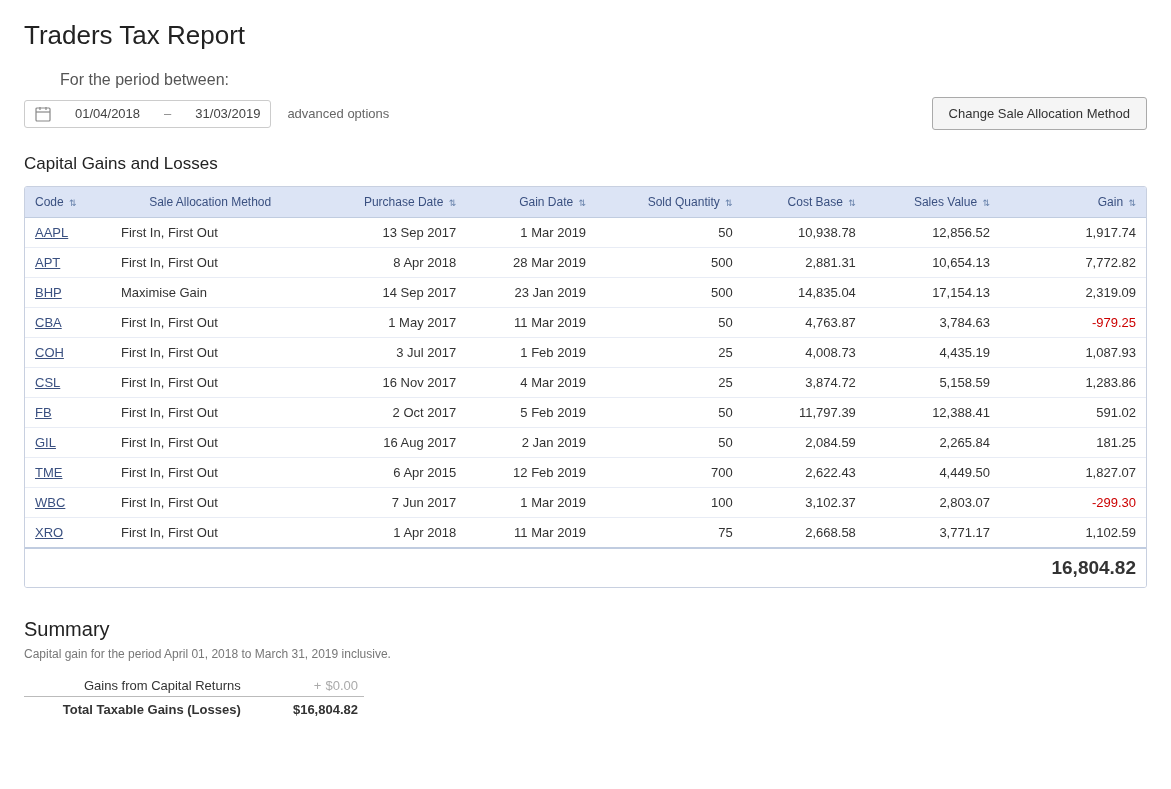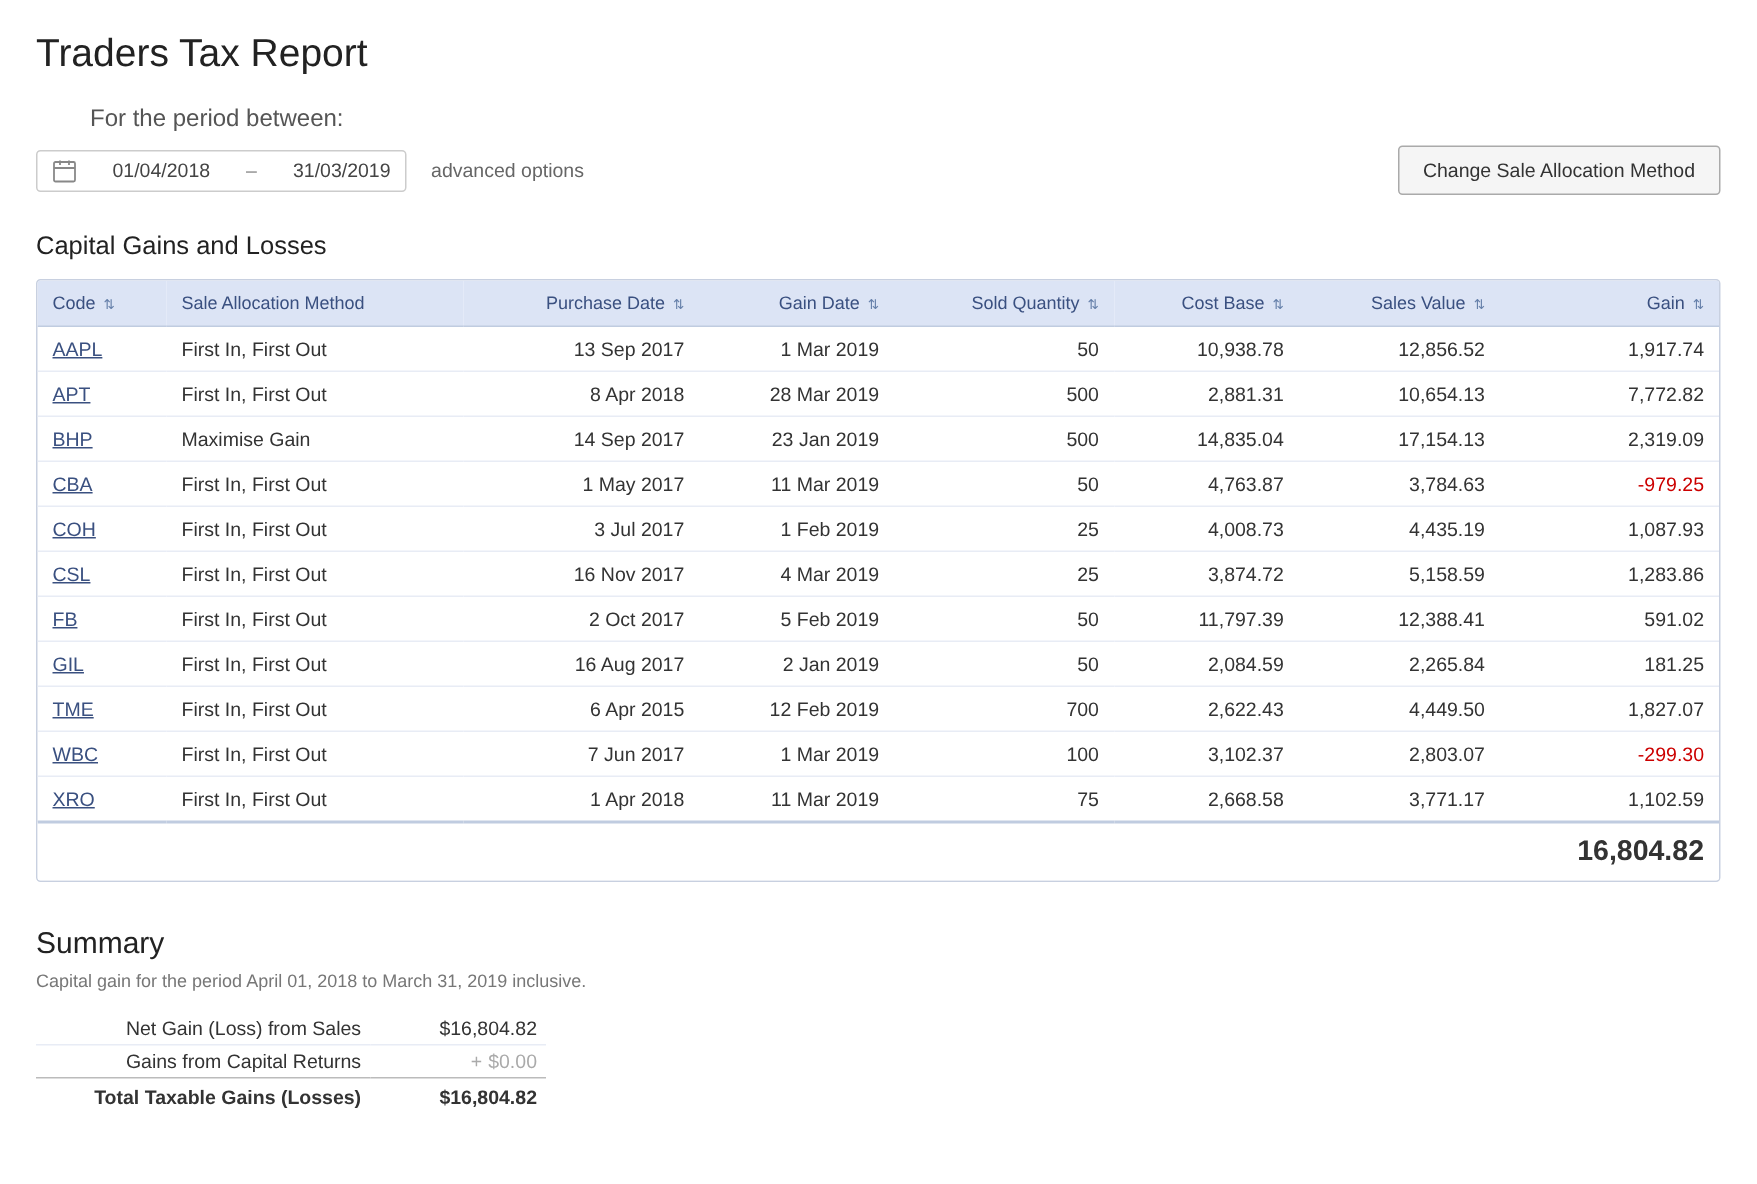--- a/index.html
+++ b/index.html
@@ -92,21 +92,21 @@
       color: #3a5080;
       border-bottom: 1px solid #c0cce0;
       white-space: nowrap;
       cursor: pointer;
       user-select: none;
     }
     thead th.col-code {
       text-align: left;
     }
     thead th.col-sale-alloc {
-      text-align: left;
+      text-align: center;
       min-width: 120px;
     }
     thead th .sort-arrows {
       display: inline-block;
       font-size: 9px;
       color: #6680aa;
       margin-left: 2px;
     }
     tbody tr {
       border-bottom: 1px solid #e8ecf5;
@@ -367,24 +367,20 @@
       </tr>
     </tfoot>
   </table>
 </div>
 
 <div class="summary-section">
   <h2 class="summary-title">Summary</h2>
   <p class="summary-caption">Capital gain for the period April 01, 2018 to March 31, 2019 inclusive.</p>
   <table class="summary-table">
     <tbody id="summary-tbody">
-        <tr>
-    <td style="">Net Gain (Loss) from Sales</td>
-    <td class="amount">$16,804.82</td>
-  </tr>
         <tr class="gains-returns-row">
     <td style="">Gains from Capital Returns</td>
     <td class="amount"><span class="plus-sign">+</span><span style="color:#aaa;">$0.00</span></td>
   </tr>
         <tr class="total-summary">
     <td style="font-weight:bold;">Total Taxable Gains (Losses)</td>
     <td class="amount">$16,804.82</td>
   </tr>
       </tbody>
   </table>

